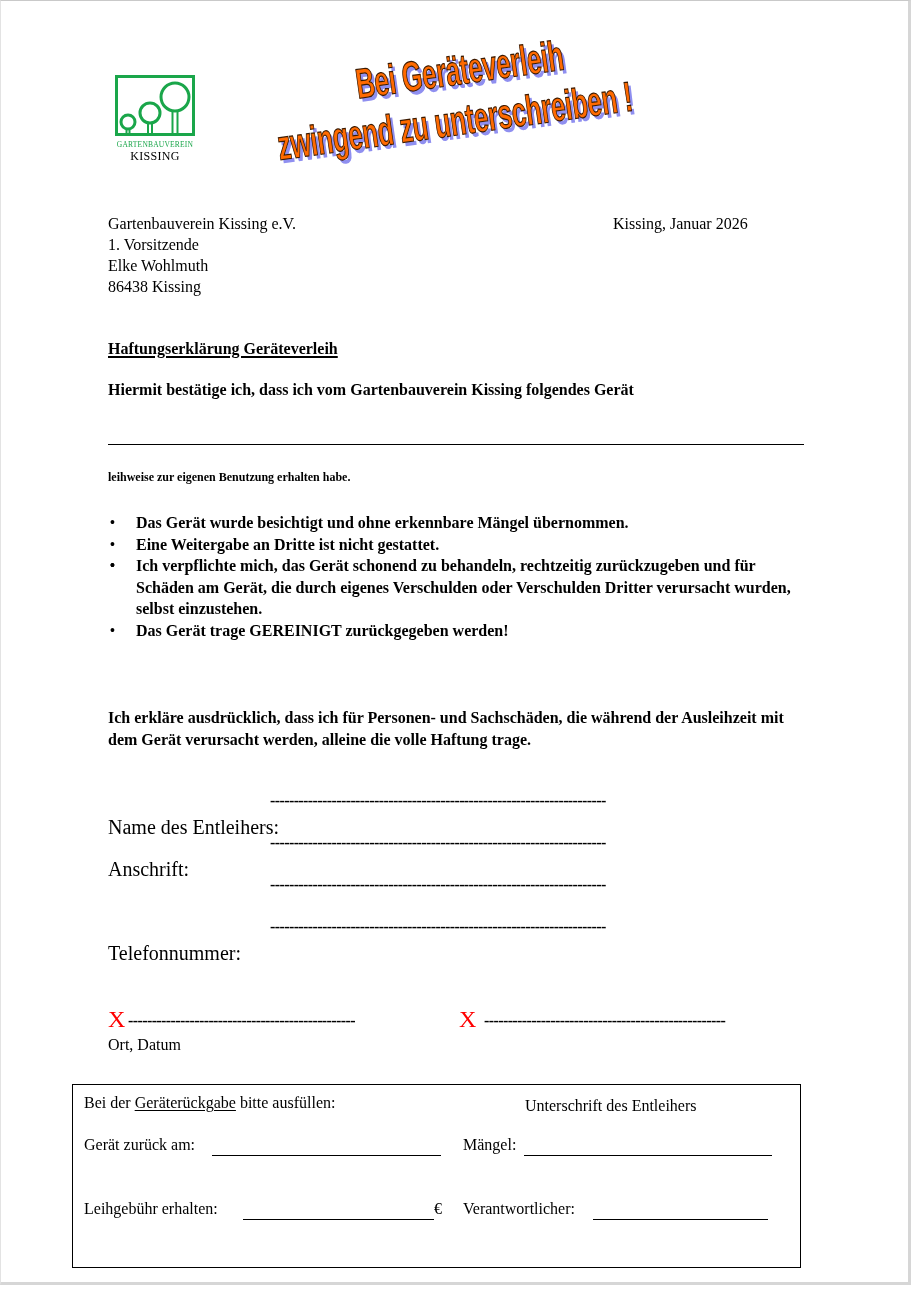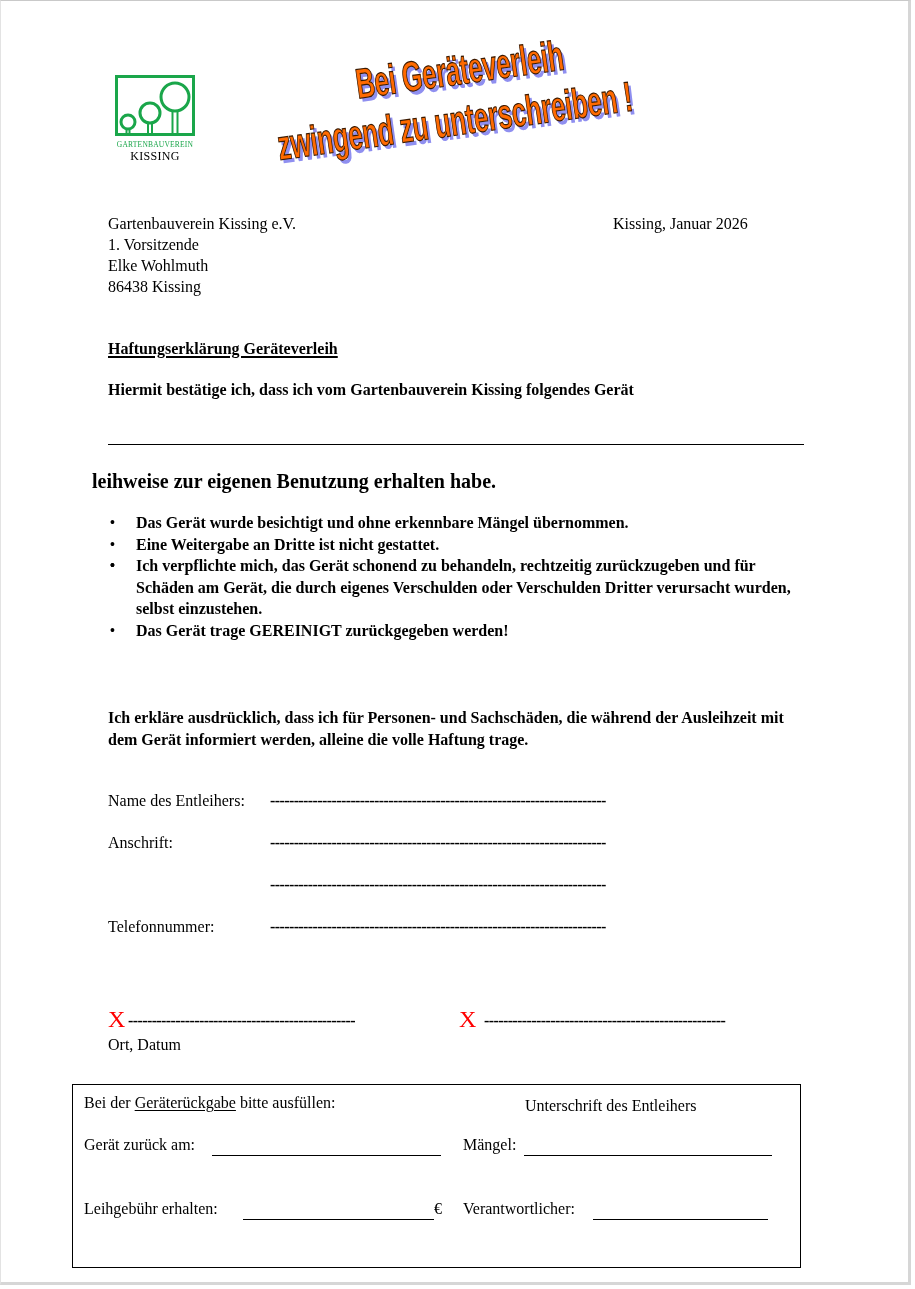--- a/index.html
+++ b/index.html
@@ -47,34 +47,34 @@
     .text-16 { font-size: 16px; line-height: 21px; }
     .sender { left: 108px; top: 213px; }
     .date { left: 613px; top: 213px; }
 
     .title {
       left: 108px; top: 340px; font-size: 16px; font-weight: bold;
       text-decoration: underline; text-underline-offset: 2px; text-decoration-thickness: 2px;
     }
     .intro { left: 108px; top: 381px; font-size: 16px; font-weight: bold; }
     .fill-line { left: 108px; top: 444px; width: 696px; height: 0; border-top: 1.5px solid #000; }
-    .received { left: 92px; top: 470px; font-size: 20px; font-weight: bold; }
+    .received { left: 108px; top: 470px; font-size: 12px; font-weight: bold; }
 
     .bullets {
       left: 108px; top: 512px; width: 690px; margin: 0; padding: 0; list-style: none;
       font-size: 16px; font-weight: bold; line-height: 21.5px;
     }
     .bullets li { position: relative; padding-left: 28px; }
     .bullets li .dot {
       position: absolute; left: 2px; top: 0; font-size: 14px;
     }
 
     .declaration { left: 108px; top: 707px; width: 690px; font-size: 16px; font-weight: bold; line-height: 21.5px; }
 
-    .field-label { font-size: 16px; }
+    .field-label { font-size: 20px; margin-top: 24px; }
     .dashes { font-size: 16px; font-weight: bold; letter-spacing: -0.6px; white-space: nowrap; overflow: hidden; }
 
     .sig-x { color: #ff0000; font-size: 24px; line-height: 24px; }
     .sig-dashes { font-size: 16px; font-weight: bold; letter-spacing: -0.6px; white-space: nowrap; overflow: hidden; }
 
     
     .return-box {
       left: 72px; top: 1084px; width: 729px; height: 184px;
       border: 1px solid #000; box-sizing: border-box;
     }
@@ -123,21 +123,21 @@
 <div class="abs received">leihweise zur eigenen Benutzung erhalten habe.</div>
 
 <ul class="abs bullets">
   <li><span class="dot">•</span><span>Das Gerät wurde besichtigt und ohne erkennbare Mängel übernommen.</span></li>
   <li><span class="dot">•</span><span>Eine Weitergabe an Dritte ist nicht gestattet.</span></li>
   <li><span class="dot">•</span></li>
   <li><span class="dot">•</span><span>Ich verpflichte mich, das Gerät schonend zu behandeln, rechtzeitig zurückzugeben und für Schäden am Gerät, die durch eigenes Verschulden  oder Verschulden Dritter verursacht wurden, selbst einzustehen.</span></li>
   <li><span class="dot">•</span><span>Das Gerät trage GEREINIGT zurückgegeben werden!</span></li>
 </ul>
 
-<div class="abs declaration">Ich erkläre ausdrücklich, dass ich für Personen- und Sachschäden, die während der Ausleihzeit mit dem Gerät informiert werden, alleine die volle Haftung trage.</div>
+<div class="abs declaration">Ich erkläre ausdrücklich, dass ich für Personen- und Sachschäden, die während der Ausleihzeit mit dem Gerät verursacht werden, alleine die volle Haftung trage.</div>
 
 <div class="abs field-label" style="left:108px; top:792px;">Name des Entleihers:</div>
 <div class="abs dashes" style="left:270px; top:792px; width:435px;">-----------------------------------------------------------------------</div>
 
 <div class="abs field-label" style="left:108px; top:834px;">Anschrift:</div>
 <div class="abs dashes" style="left:270px; top:834px; width:435px;">-----------------------------------------------------------------------</div>
 <div class="abs dashes" style="left:270px; top:876px; width:435px;">-----------------------------------------------------------------------</div>
 
 <div class="abs field-label" style="left:108px; top:918px;text-align:right;">Telefonnummer:</div>
 <div class="abs dashes" style="left:270px; top:918px; width:435px;">-----------------------------------------------------------------------</div>

